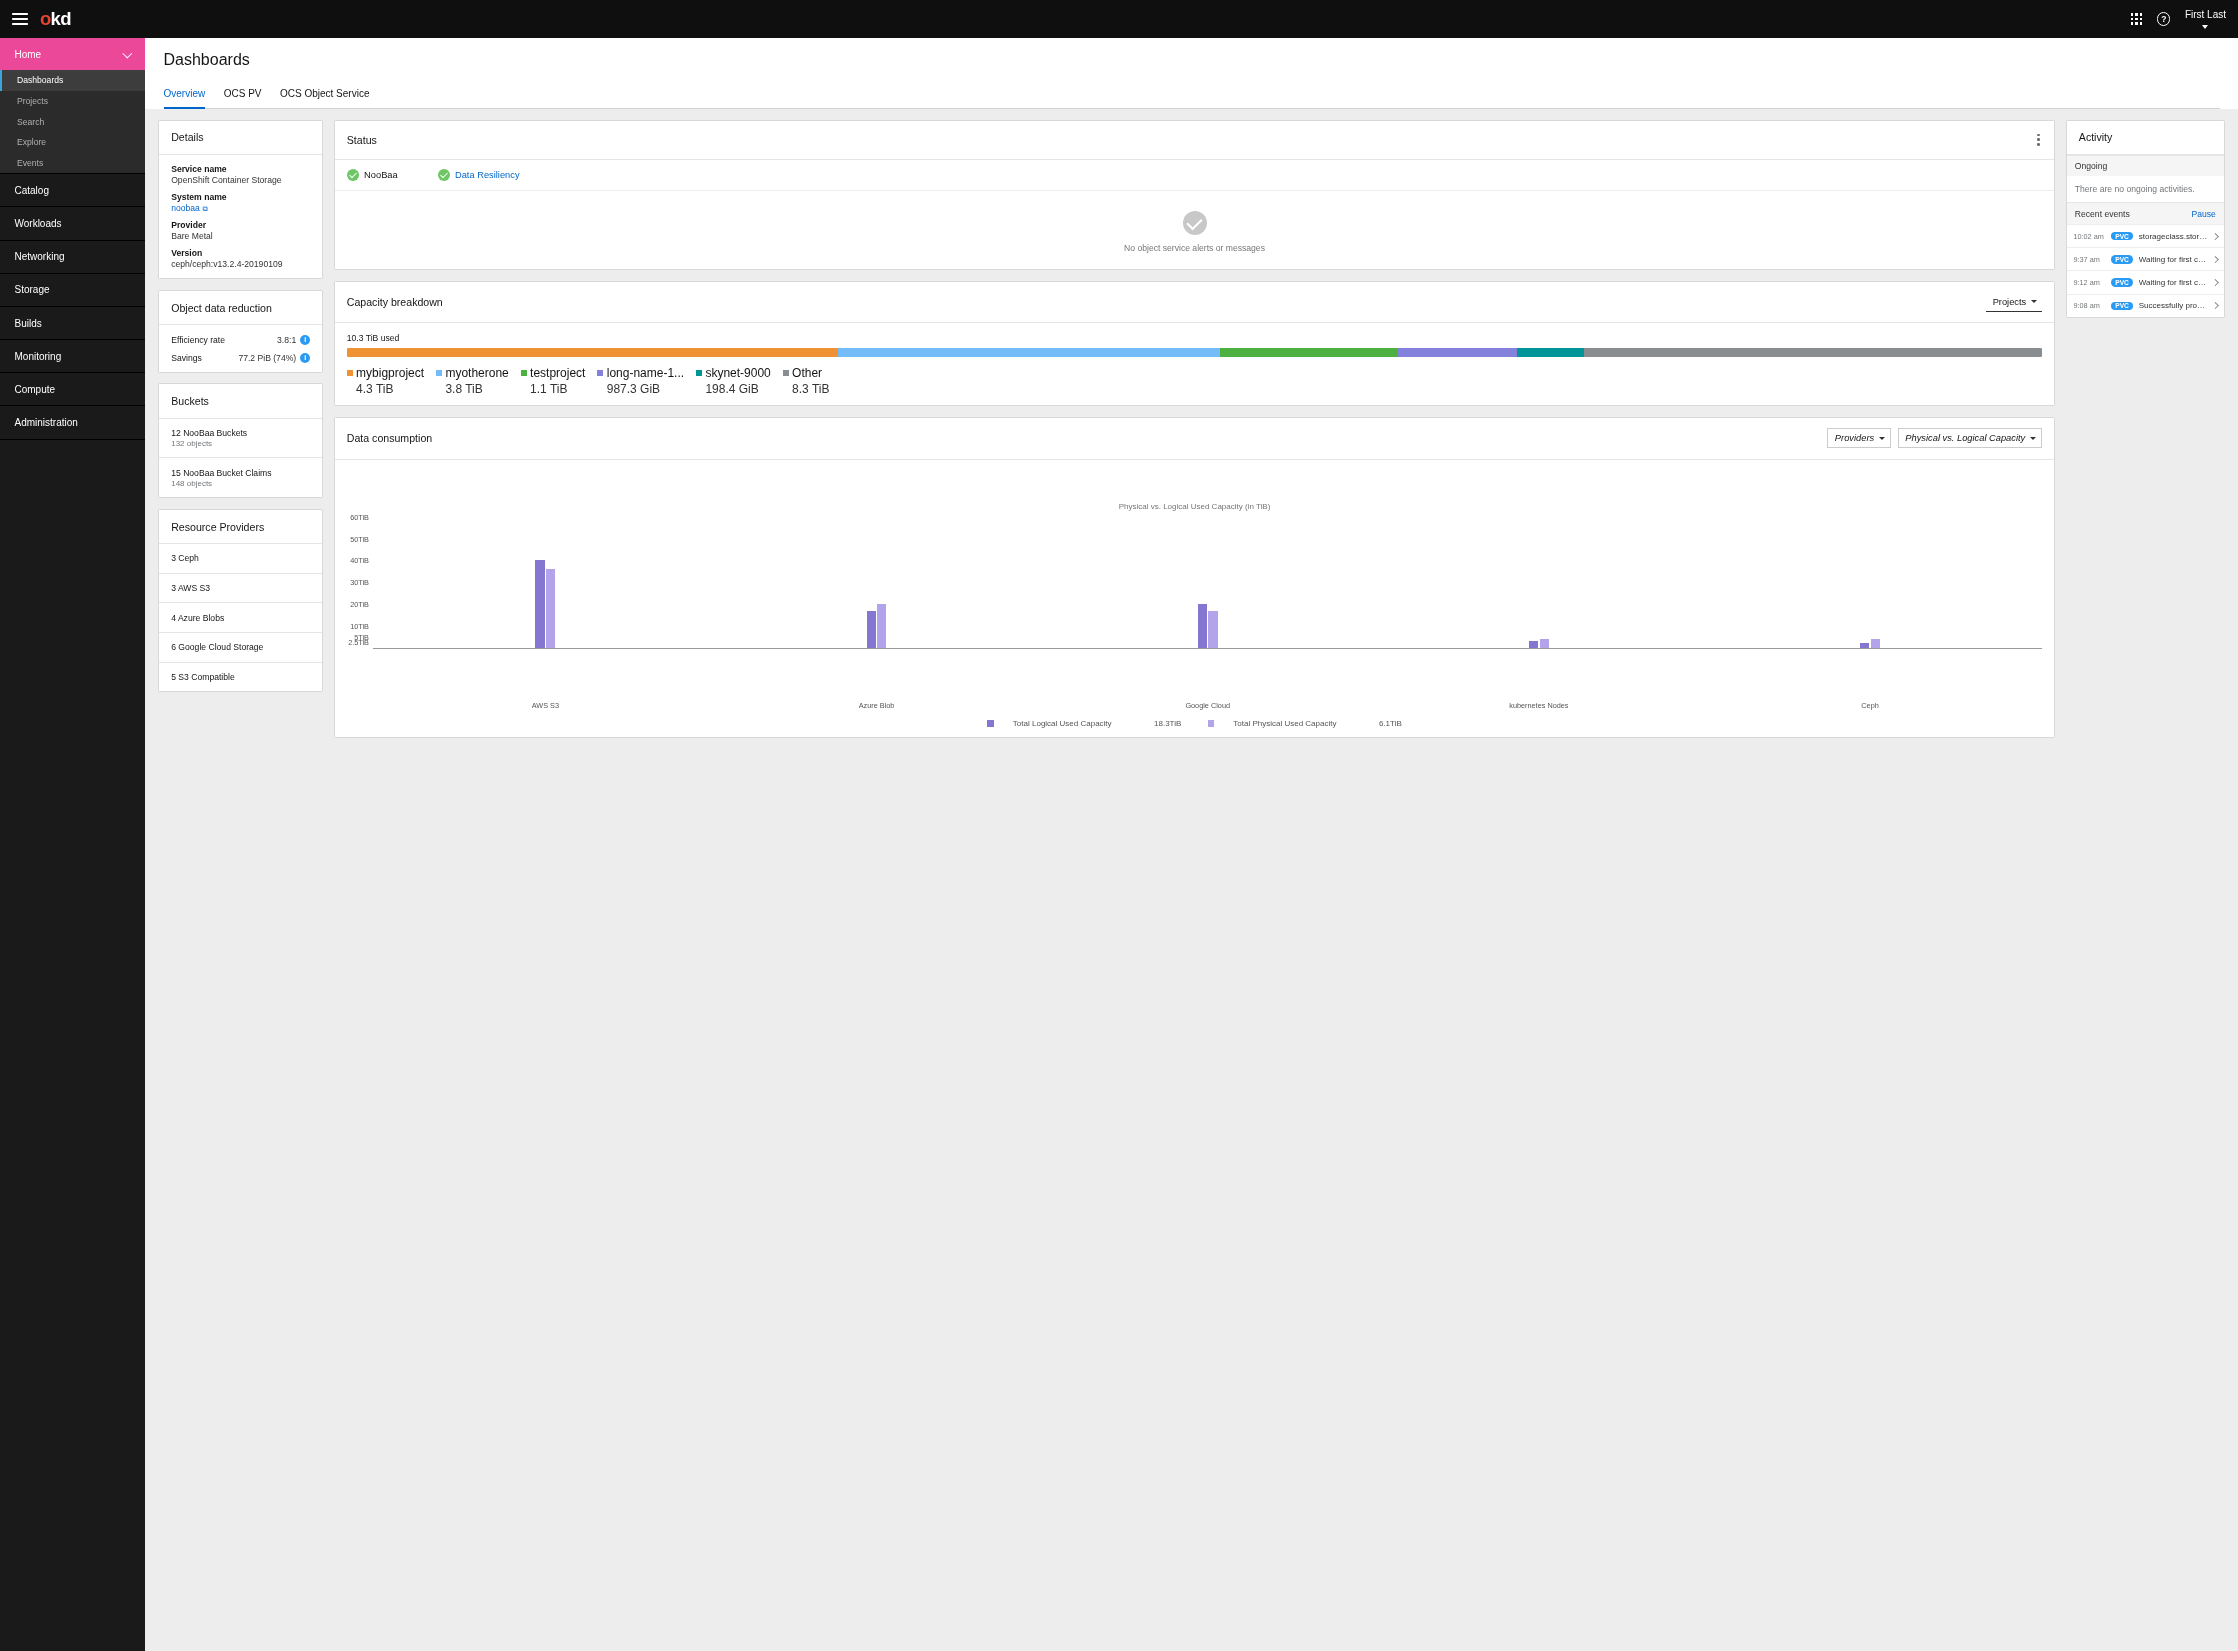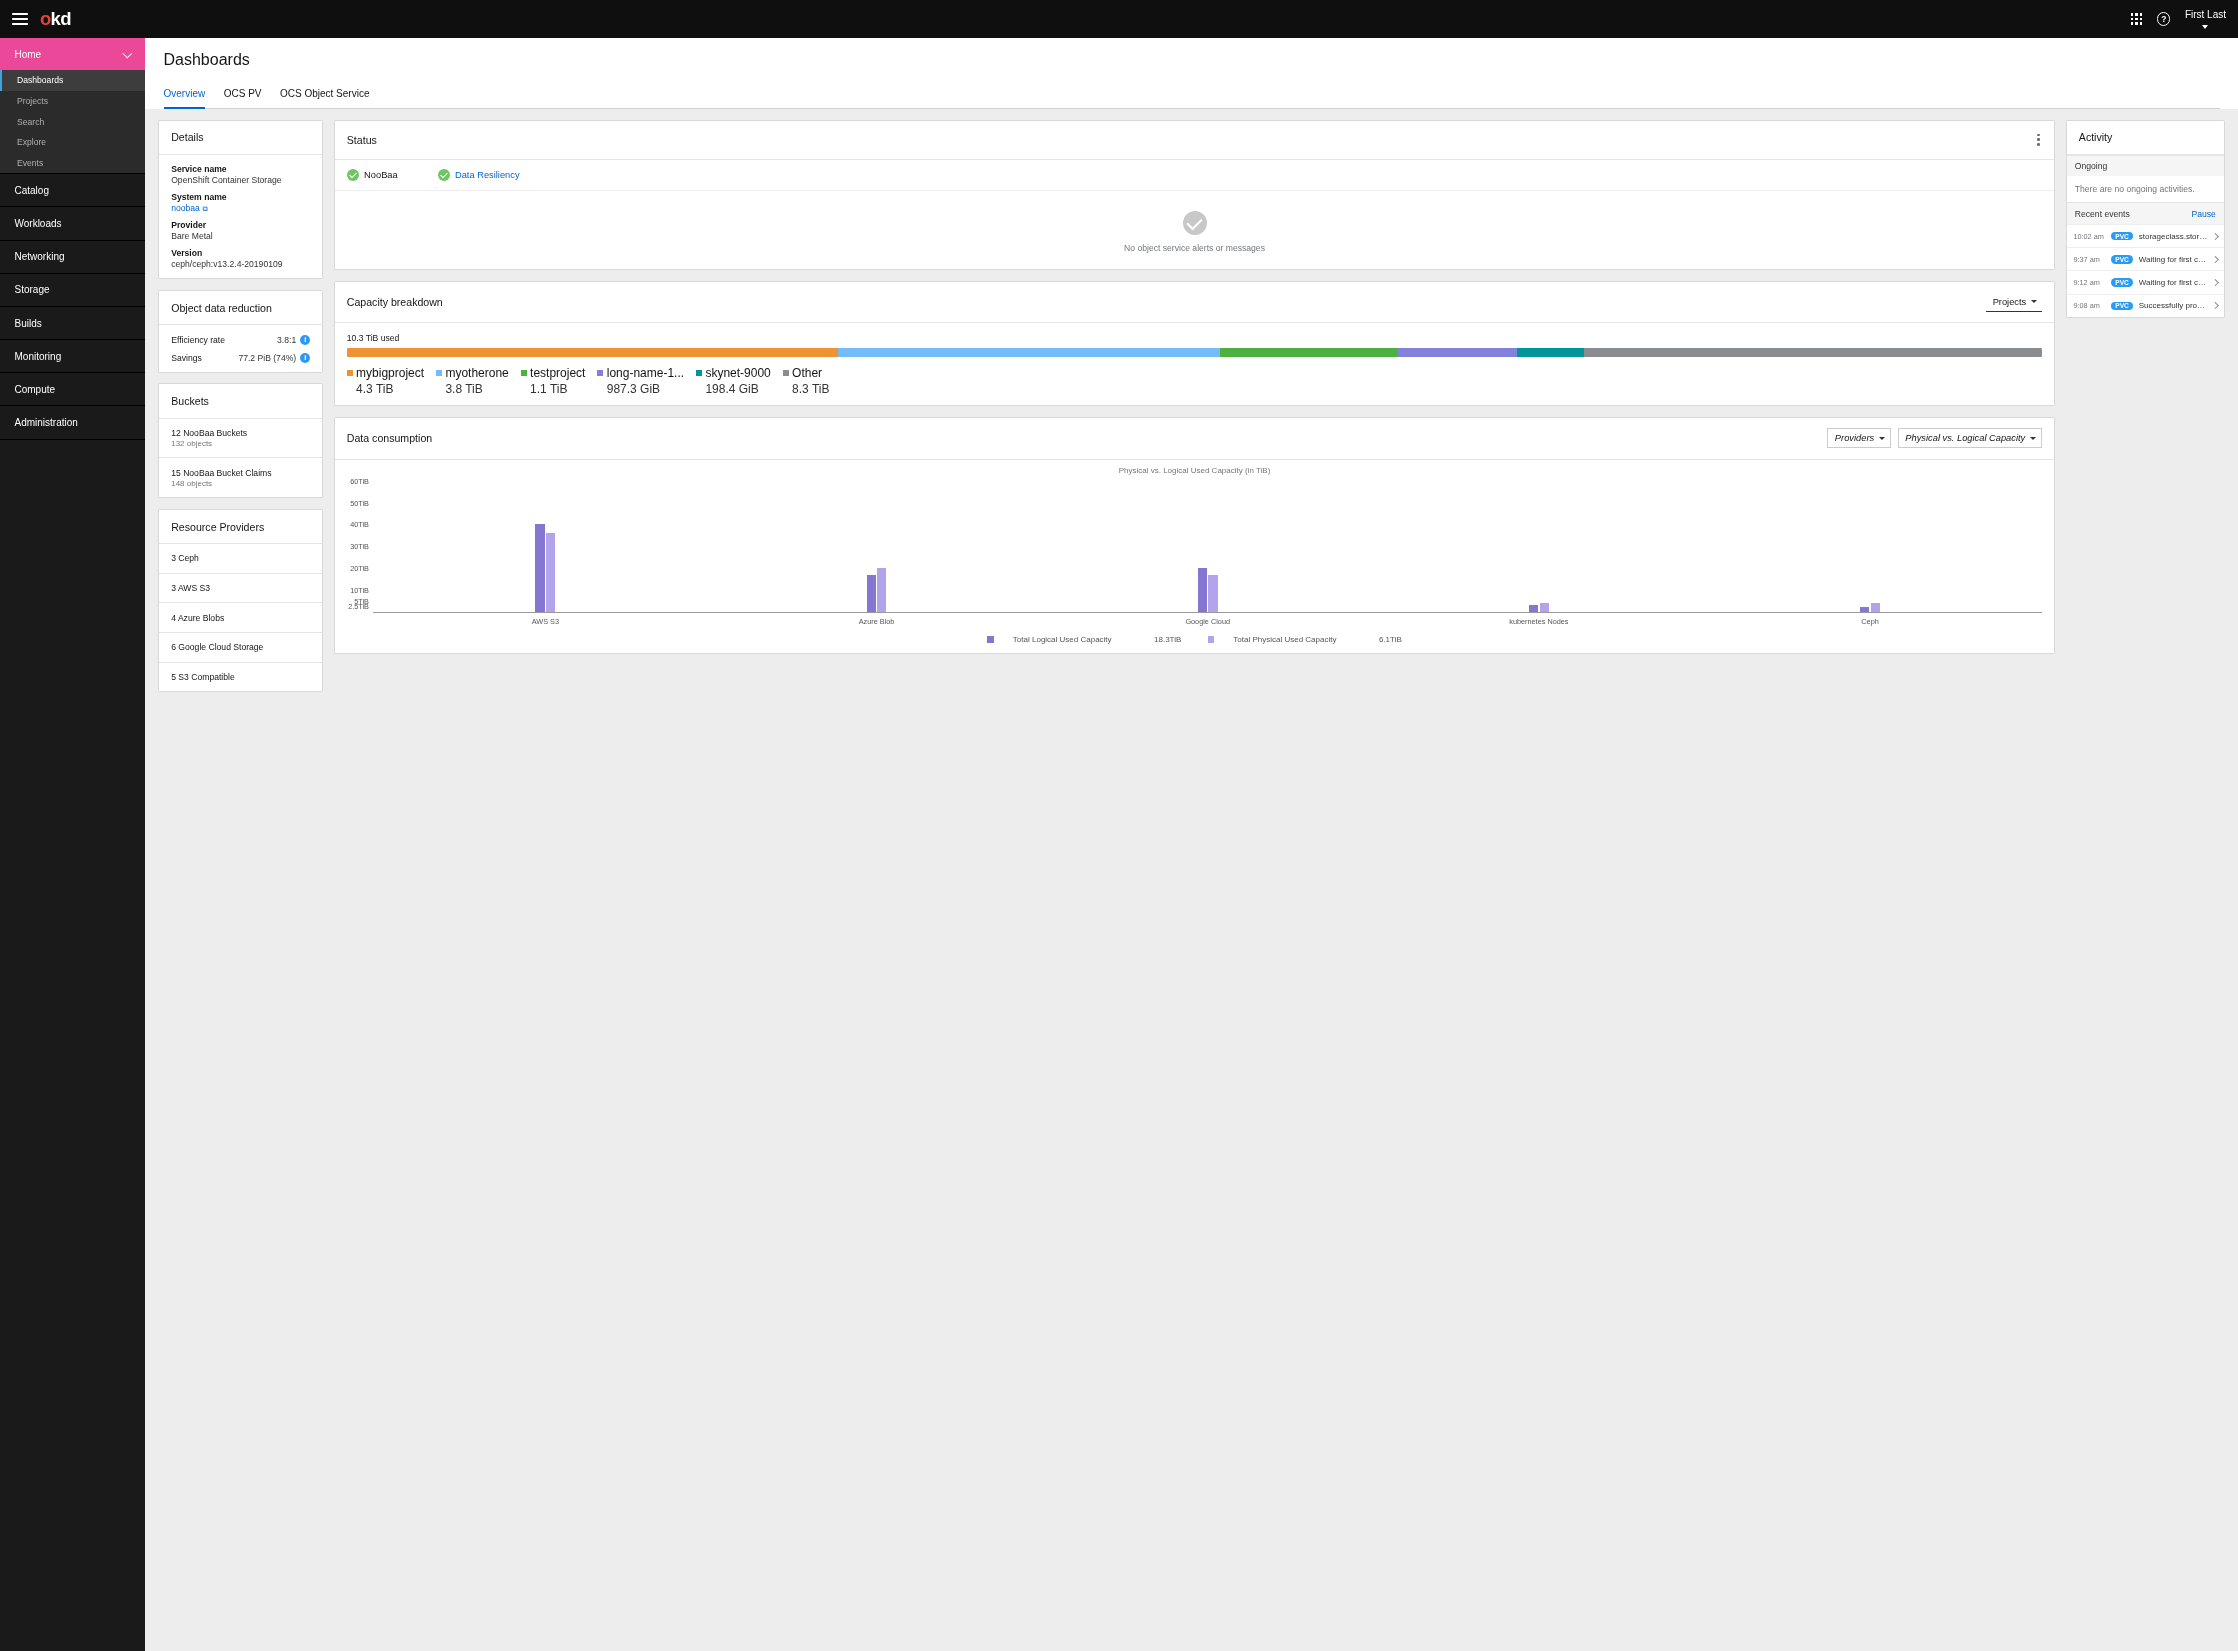--- a/index.html
+++ b/index.html
@@ -76,31 +76,31 @@
   .cap-used { font-size:8.6px; margin-bottom:5.3px; }
   .cap-bar { height:9.3px; display:flex; border-radius:1.3px; overflow:hidden; margin-bottom:9.3px; }
   .cap-seg { height:100%; }
   .cap-legend { display:flex; gap:12px; flex-wrap:wrap; }
   .cap-leg-item { font-size:12px; min-width:40px; }
   .cap-leg-name { display:flex; align-items:center; gap:3.3px; }
   .sq { width:6px; height:6px; display:inline-block; }
   .cap-leg-val { color:#333; margin-top:1.3px; padding-left:9.3px; }
 
   .chart-area { padding:6.6px 12px 4px 12px; }
-  .chart-title { font-size:8px; color:#737679; margin-bottom:5.3px; text-align:center; }
+  .chart-title { font-size:8px; color:#737679; margin-bottom:5.3px; text-align:center;margin-top:36px; }
   .chart-canvas { position:relative; height:132px; display:flex; border-bottom:0.7px solid #999; margin-left:26.4px; }
   .y-ticks { position:absolute; left:-28px; top:0; bottom:0; width:26.4px; }
   .y-tick { position:absolute; right:2.6px; font-size:7.3px; color:#555; transform:translateY(50%); }
   .chart-groups { display:flex; flex:1; align-items:flex-end; justify-content:space-around; padding:0 6.6px; }
   .bar-group { display:flex; align-items:flex-end; gap:1.3px; }
   .bar { width:9.3px; }
   .bar.logical { background:#8476d1; }
   .bar.physical { background:#b2a3ea; }
   .x-labels { display:flex; justify-content:space-around; margin-left:26.4px; padding:4px 6.6px 0 6.6px; }
-  .x-lab { font-size:7.3px; color:#555; text-align:center; flex:1; }
+  .x-lab { font-size:7.3px; color:#555; text-align:center; flex:1;margin-top:48px; }
   .chart-legend { display:flex; gap:26.4px; justify-content:center; padding:9.3px 0 5.3px 0; font-size:8px; color:#555; align-items:center; }
   .chart-legend .sq { width:6.6px; height:6.6px; }
   .chart-legend .grp { display:flex; align-items:center; gap:19px; }
 
   .act-section-head { padding:5.3px 8px; background:#f5f5f5; font-size:8.6px; color:#333; border-top:0.7px solid #e5e5e5; display:flex; justify-content:space-between; align-items:center; }
   .act-empty { padding:8px; font-size:8.6px; color:#737679; }
   .evt-row { display:flex; align-items:center; gap:5.3px; padding:6.6px 6.6px; border-top:0.7px solid #eee; font-size:8px; cursor:pointer; }
   .evt-time { color:#737679; width:32px; flex-shrink:0; font-size:7.3px; }
   .pvc-badge { background:#2b9af3; color:#fff; border-radius:6px; padding:0.7px 4.6px; font-size:6.6px; font-weight:600; }
   .evt-msg { flex:1; color:#333; white-space:nowrap; overflow:hidden; text-overflow:ellipsis; }

